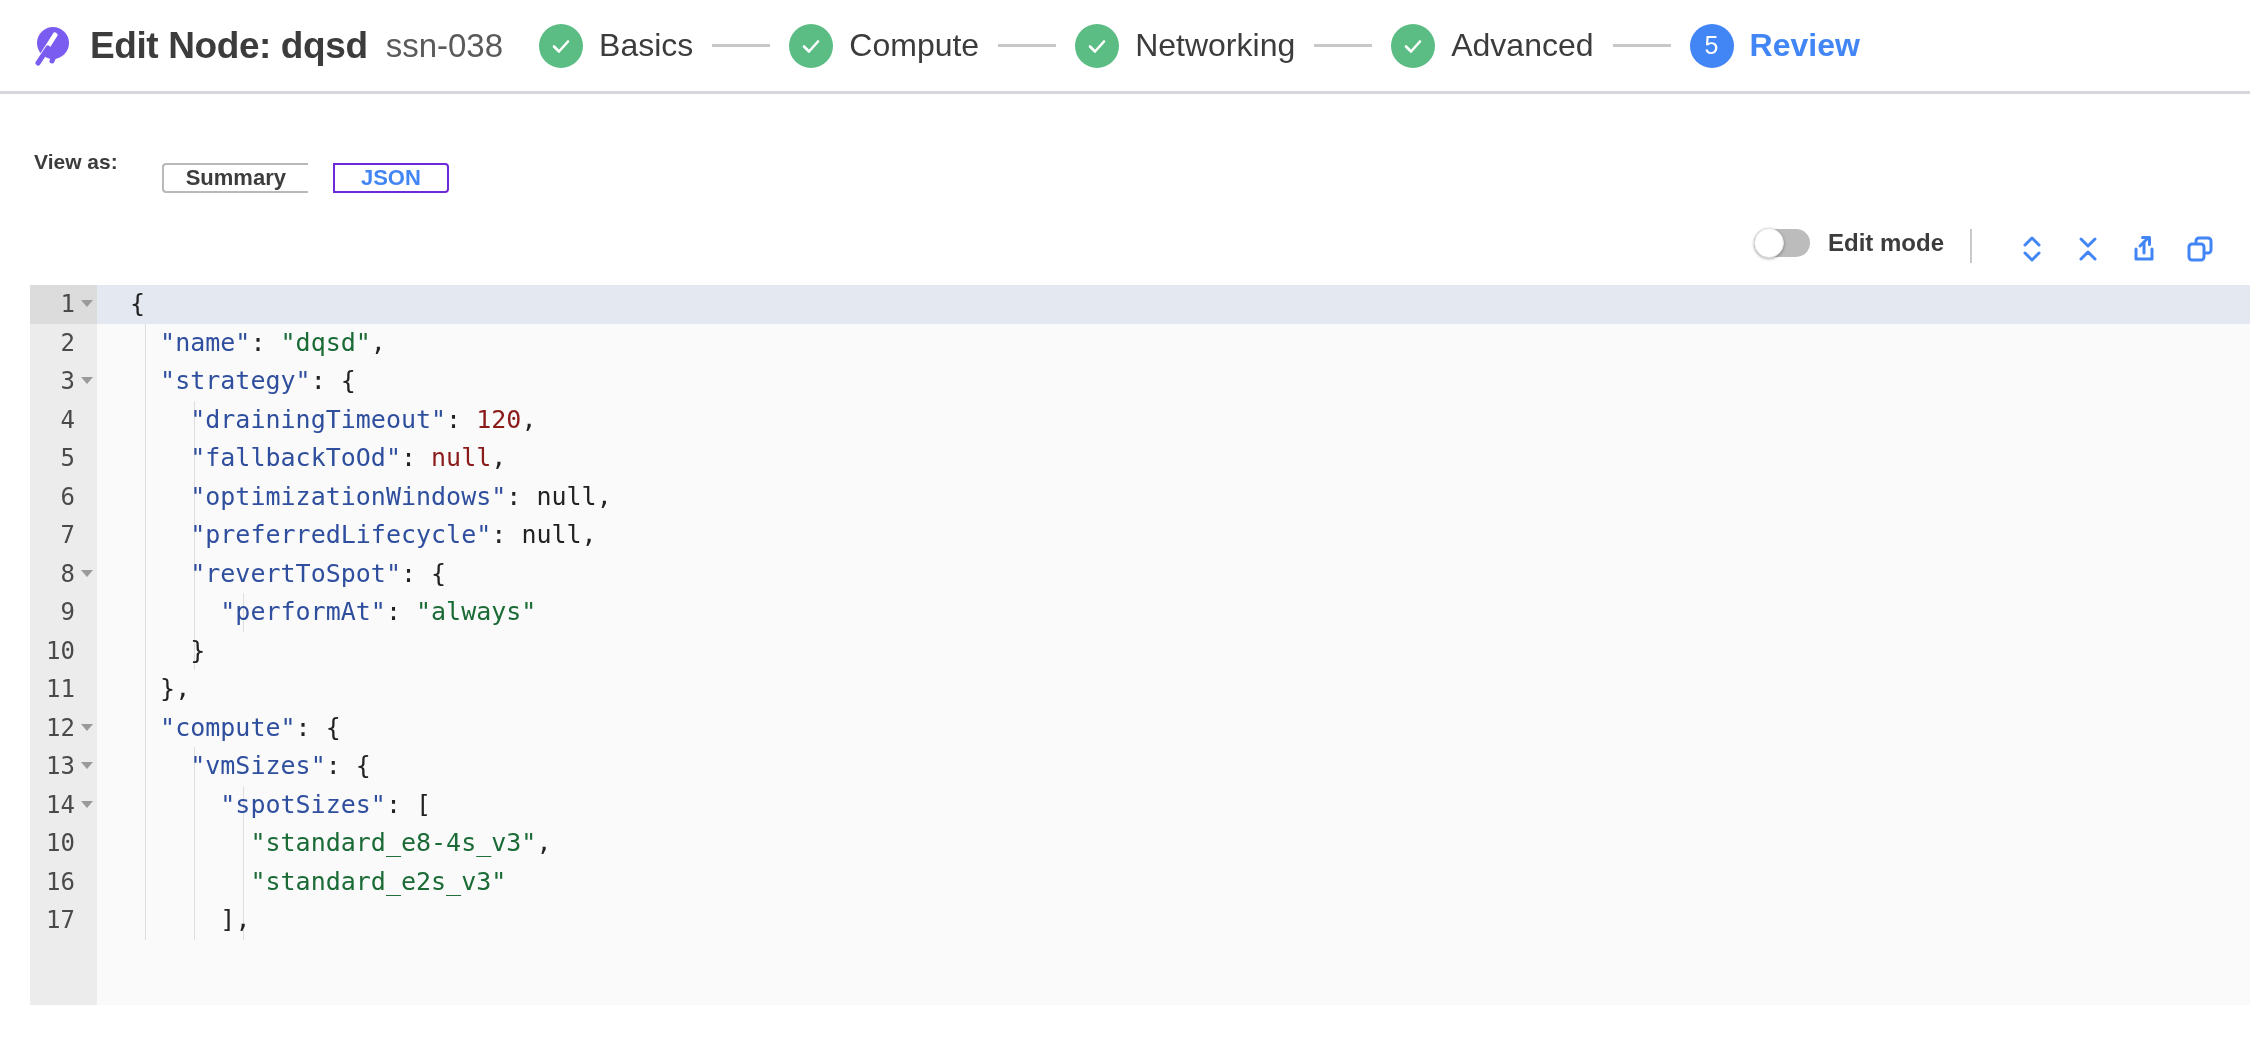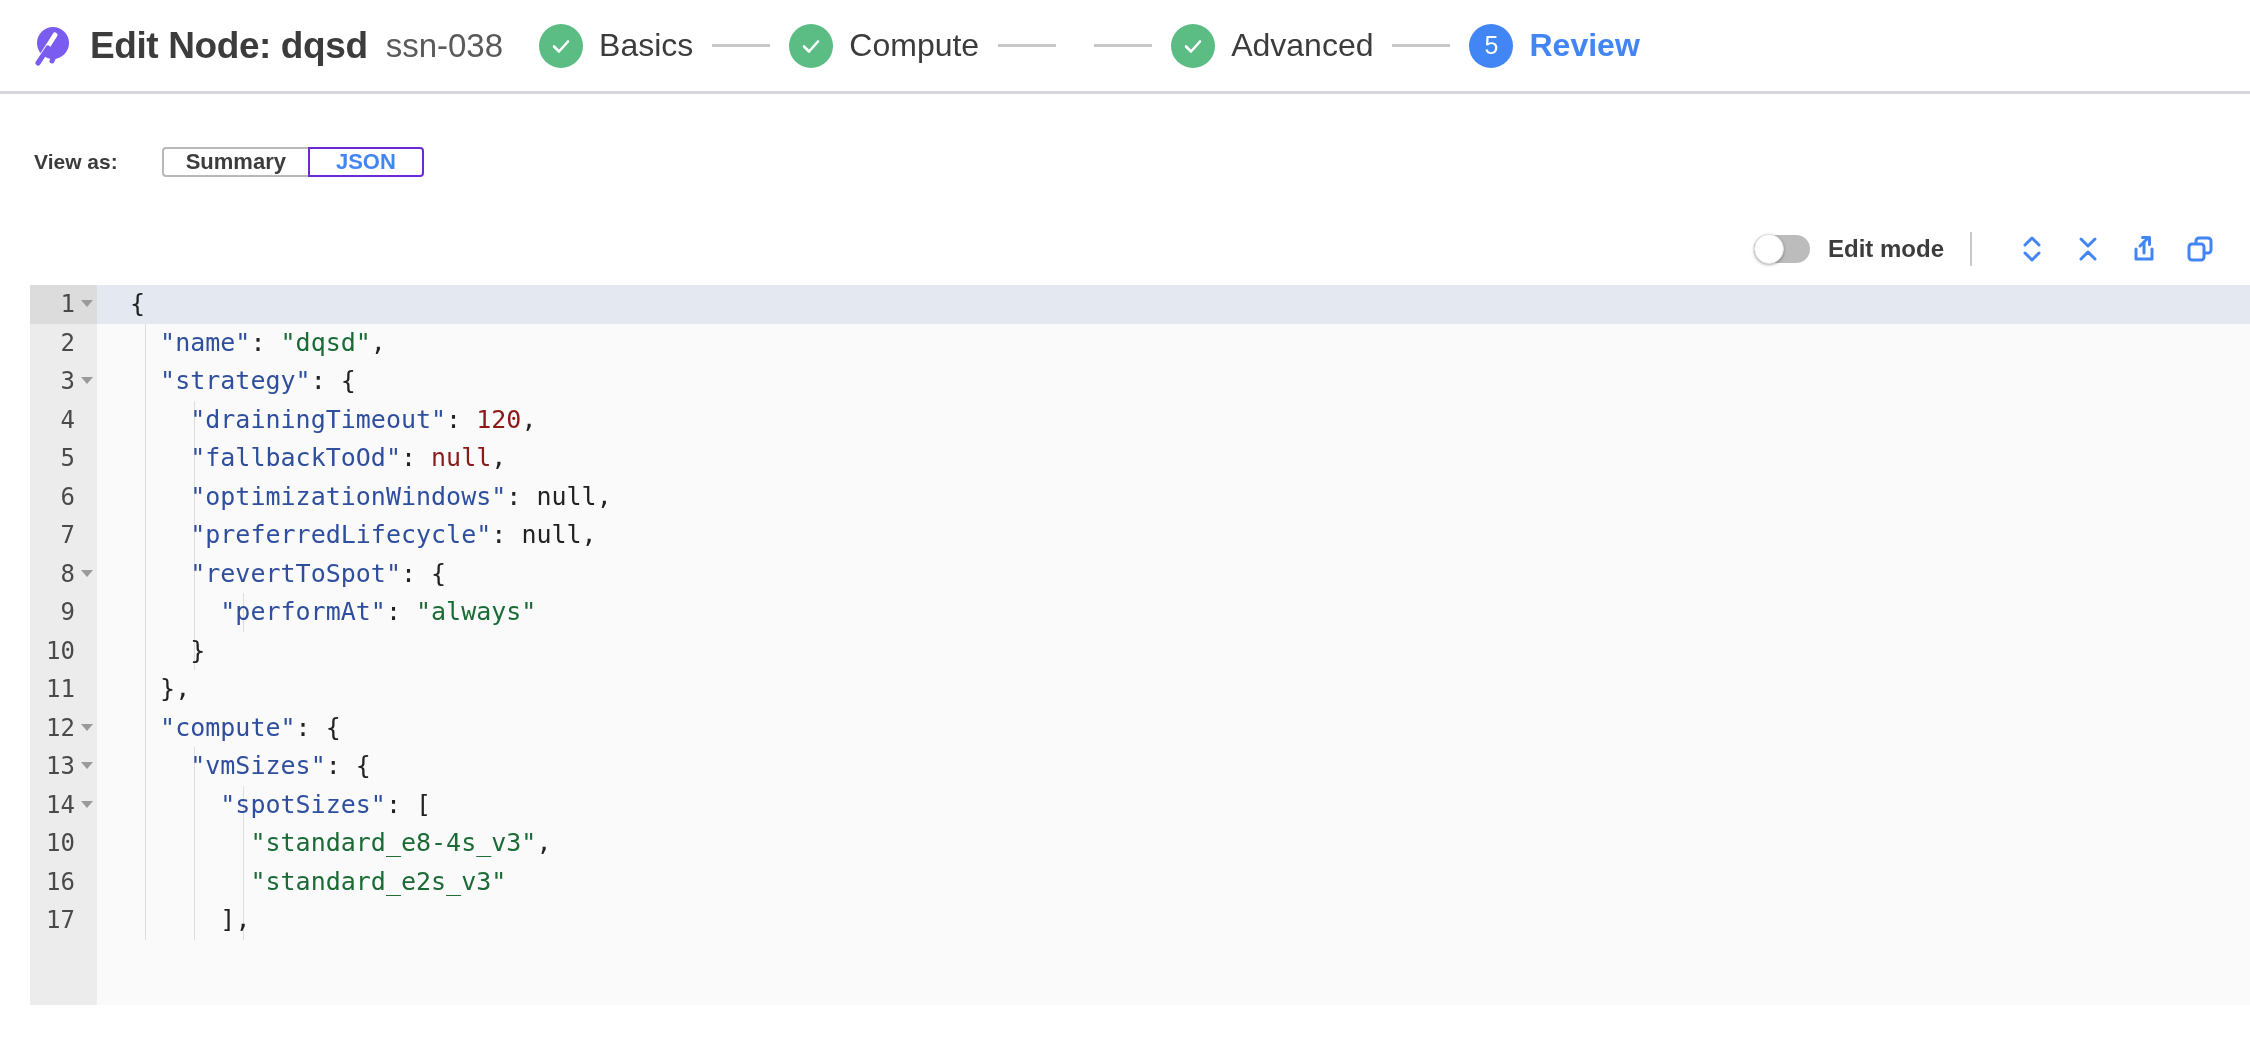--- a/index.html
+++ b/index.html
@@ -111,22 +111,23 @@
     padding: 36px 0 0 34px;
   }
   .viewas-label {
     font-size: 21px;
     font-weight: bold;
     color: #3c3c3c;
     margin-right: 44px;
   }
   .segmented {
     display: flex;
-    align-items: center;
+    align-items: flex-end;
     height: 63px;
+    gap: 25px;
   }
   .seg {
     display: flex;
     align-items: center;
     justify-content: center;
     font-size: 22px;
     font-weight: bold;
     background: #ffffff;
     box-sizing: border-box;
     cursor: pointer;
@@ -141,21 +142,21 @@
   .seg.json {
     color: #4285f4;
     border: 2px solid #6d28d9;
     padding: 0 26px;
     border-radius: 0 4px 4px 0;
   }
 
   
   .editor-toolbar {
     display: flex;
-    align-items: center;
+    align-items: flex-start;
     justify-content: flex-end;
     padding: 36px 28px 16px 0;
     margin-left: 43px;
   }
   .toggle {
     width: 56px;
     height: 28px;
     border-radius: 14px;
     background: #bcbcbc;
     position: relative;
@@ -312,20 +313,28 @@
     <div class="step">
       <div class="step-badge done">
         <svg width="26" height="26" viewBox="0 0 26 26" aria-hidden="true">
           <polyline points="6,13.5 11,18.5 20,8.5" fill="none" stroke="#ffffff" stroke-width="2.6" stroke-linecap="round" stroke-linejoin="round"></polyline>
         </svg>
       </div>
       <div class="step-label">Compute</div>
     </div>
     <div class="step-connector"></div>
 
+    <div class="step">
+      <div class="step-badge done">
+        <svg width="26" height="26" viewBox="0 0 26 26" aria-hidden="true">
+          <polyline points="6,13.5 11,18.5 20,8.5" fill="none" stroke="#ffffff" stroke-width="2.6" stroke-linecap="round" stroke-linejoin="round"></polyline>
+        </svg>
+      </div>
+      <div class="step-label">Networking</div>
+    </div>
     <div class="step-connector"></div>
 
     <div class="step">
       <div class="step-badge done">
         <svg width="26" height="26" viewBox="0 0 26 26" aria-hidden="true">
           <polyline points="6,13.5 11,18.5 20,8.5" fill="none" stroke="#ffffff" stroke-width="2.6" stroke-linecap="round" stroke-linejoin="round"></polyline>
         </svg>
       </div>
       <div class="step-label">Advanced</div>
     </div>

